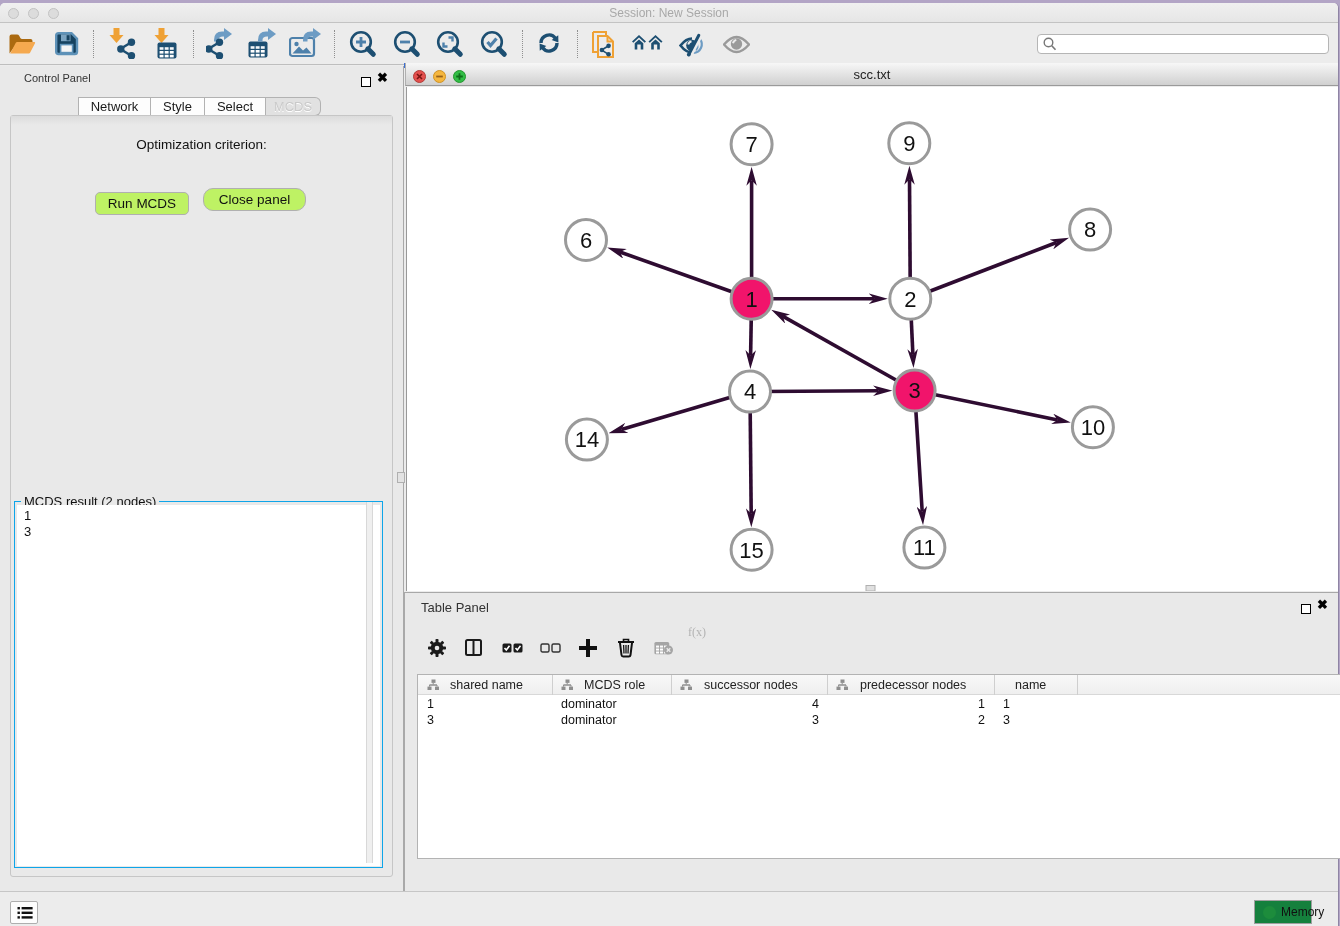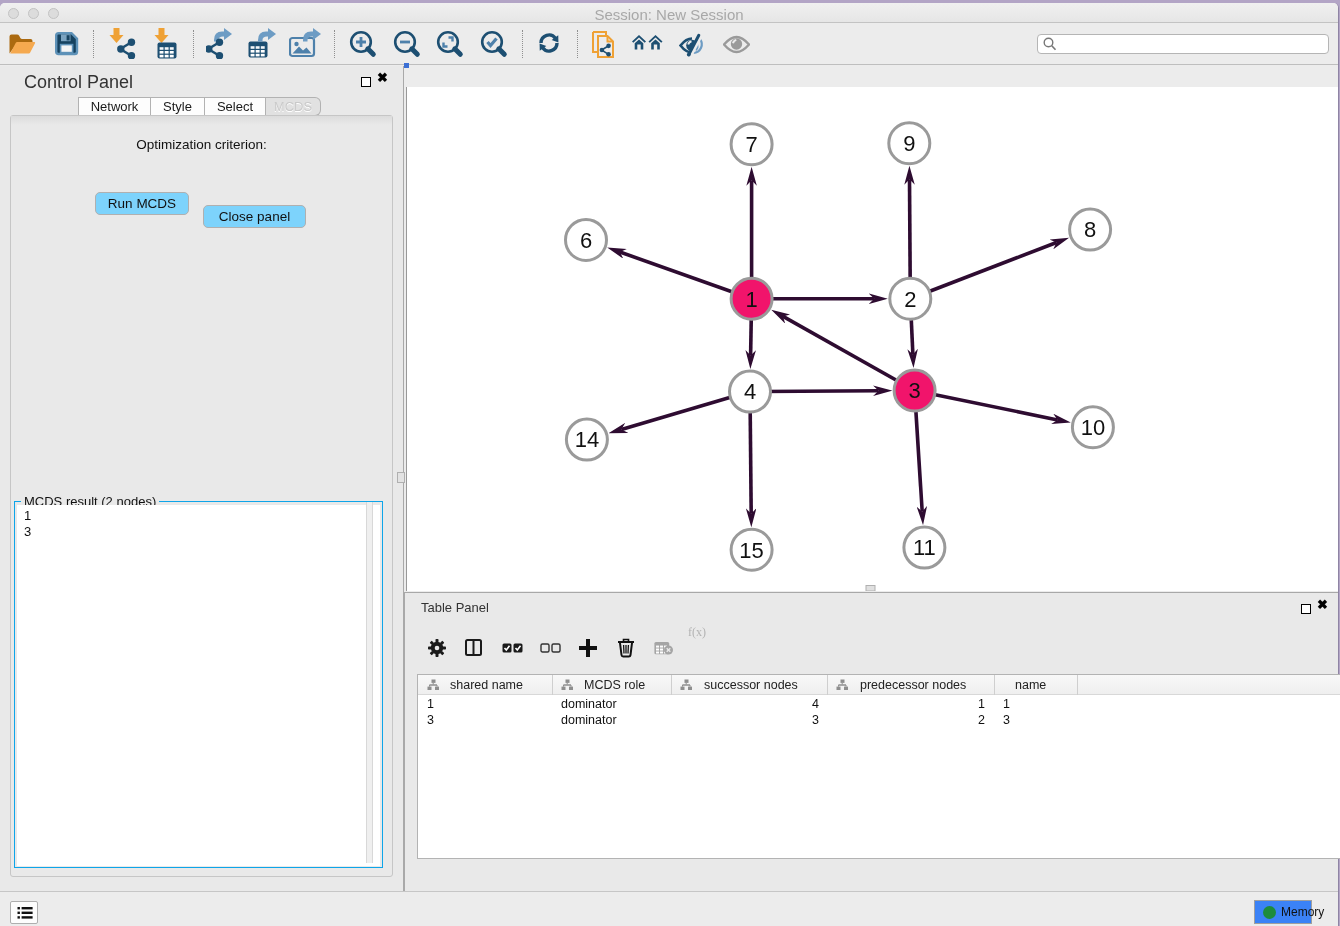--- a/index.html
+++ b/index.html
@@ -9,48 +9,48 @@
   .abs { position:absolute; }
   #win { position:absolute; left:0; top:3px; width:1339px; height:923px;
          background:#ececec; border-radius:5px 5px 0 0; border-right:1px solid #8f84a4; }
   
   #titlebar { position:absolute; left:0; top:0; width:1338px; height:20px;
               background:linear-gradient(#f0f0f0,#e6e6e6);
               border-radius:5px 5px 0 0; border-bottom:1px solid #c3c3c3; }
   .tl-circle { position:absolute; top:5px; width:11px; height:11px; border-radius:50%;
                background:#dcdcdc; border:1px solid #c3c3c3; }
   #wintitle { position:absolute; top:3px; left:0; width:100%; text-align:center;
-              font-size:15px; color:#a8a8a8; }
+              font-size:12px; color:#a8a8a8; }
   
   #toolbar { position:absolute; left:0; top:20px; width:1338px; height:42px;
              background:#ececec; border-bottom:1px solid #bebebe; }
   .tsep { position:absolute; top:7px; height:28px; width:0;
           border-left:1px dotted #8f8f8f; }
   .ticon { position:absolute; top:0; }
   #searchbox { position:absolute; left:1037px; top:11px; width:292px; height:20px;
                background:#fff; border:1px solid #b5b5b5; border-radius:4px; }
   
   #cpanel { position:absolute; left:0; top:63px; width:403px; height:825px; background:#e9e9e9; }
-  #cpanel-head { position:absolute; left:24px; top:6px; font-size:18px; color:#333; }
+  #cpanel-head { position:absolute; left:24px; top:6px; font-size:11px; color:#333; }
   .float-btn { position:absolute; width:10px; height:10px; border:1.5px solid #000; background:#fff; }
   .close-btn { position:absolute; font-size:13px; font-weight:bold; color:#000; }
   .tabrow { position:absolute; display:flex; }
   .tab { font-size:13px; color:#1a1a1a; background:#fdfdfd; border:1px solid #b2b2b2;
          text-align:center; line-height:17px; height:19px; }
   .tab.sel { background:#e1e1e1; color:#c9c9c9; text-shadow:0 1px 0 #fff; }
   #cp-content { position:absolute; left:10px; top:49px; width:383px; height:762px;
                 background:#e9e9e9; border:1px solid #c6c6c6; border-radius:3px; }
   #cp-content:before { content:""; position:absolute; left:0; top:0; right:0; height:9px;
                 background:linear-gradient(#dcdcdc,rgba(233,233,233,0)); }
   #opt-label { position:absolute; left:0; top:21px; width:100%; text-align:center;
                font-size:13.5px; color:#111; }
   #combo { position:absolute; left:33px; top:42px; width:311px; height:23px; background:#fff;
            border:1px solid #b0b0b0; border-radius:4px; font-size:13.5px; color:#111;
            line-height:21px; padding-left:13px; }
-  .btn { position:absolute; height:23px; background:#7dd3fc; border:1px solid #b0b0b0;
+  .btn { position:absolute; height:23px; background:#bef264; border:1px solid #b0b0b0;
          border-radius:5px; font-size:13.5px; color:#111; text-align:center; line-height:21px; }
   #groupbox { position:absolute; left:3px; top:385px; width:369px; height:367px;
               border:1px solid #0ea5e9; }
   #groupbox-title { position:absolute; left:6px; top:-8px; background:#e9e9e9;
                     font-size:13px; color:#111; padding:0 3px; }
   #mcds-list { position:absolute; left:2px; top:3px; width:363px; height:361px; background:#fff;
                font-size:13px; color:#111; padding:3px 0 0 7px; line-height:16px; }
   #mcds-scroll { position:absolute; right:9px; top:0px; width:7px; height:361px;
                  background:#efefef; border-left:1px solid #d8d8d8; border-right:1px solid #d8d8d8; }
   
@@ -82,21 +82,21 @@
   #btabs { position:absolute; left:290px; top:274px; display:flex; }
   .btab { font-size:13.5px; color:#111; background:#fdfdfd; border:1px solid #b2b2b2;
           height:22px; line-height:20px; text-align:center; }
   .btab.sel { background:#e3e3e3; color:#bababa; text-shadow:0 1px 0 #fff; }
   
   #statusbar { position:absolute; left:0; top:888px; width:1338px; height:35px;
                background:#ececec; border-top:1px solid #c6c6c6; }
   #listbtn { position:absolute; left:10px; top:9px; width:28px; height:23px;
              background:#fdfdfd; border:1px solid #aeaeae; border-radius:2px; }
   #membtn { position:absolute; left:1254px; top:8px; width:58px; height:24px;
-            background:#3b82f6; border:1px solid #9f9f9f; font-size:12px; color:#111; }
+            background:#15803d; border:1px solid #9f9f9f; font-size:12px; color:#111; }
 </style>
 </head>
 <body>
 <div id="win">
   <div id="titlebar">
     <div class="tl-circle" style="left:8px;"></div>
     <div class="tl-circle" style="left:28px;"></div>
     <div class="tl-circle" style="left:48px;"></div>
     <div id="wintitle">Session: New Session</div>
   </div>
@@ -280,32 +280,50 @@
     <div class="close-btn" style="left:377px; top:4px;">✖</div>
     <div class="tabrow" style="left:78px; top:31px;">
       <div class="tab" style="width:73px;">Network</div>
       <div class="tab" style="width:54px; border-left:none;">Style</div>
       <div class="tab" style="width:61px; border-left:none;">Select</div>
       <div class="tab sel" style="width:55px; border-left:none; border-radius:0 6px 6px 0;">MCDS</div>
     </div>
     <div id="cp-content">
       <div id="opt-label">Optimization criterion:</div>
       <div class="btn" style="left:84px; top:76px; width:94px;">Run MCDS</div>
-      <div class="btn" style="left:192px; top:89px; width:103px;">Close panel</div>
+      <div class="btn" style="left:192px; top:72px; width:103px;border-radius:10px;">Close panel</div>
       <div id="groupbox">
         <div id="groupbox-title">MCDS result (2 nodes)</div>
         <div id="mcds-list">1<br>3</div>
         <div id="mcds-scroll"></div>
       </div>
     </div>
   </div>
   <div id="divider"></div>
   <div id="div-handle"></div>
   <div id="netwin">
     <div style="position:absolute;left:-1px;top:0px;width:5px;height:5px;background:#3b6fd4;"></div>
+    <div id="net-titlebar">
+      <div class="light" style="left:7px; background:#e4504e; border:1px solid #b13c38;">
+          <svg width="11" height="11" viewBox="0 0 11 11" style="position:absolute;left:0;top:0">
+            <path d="M3 3 L8 8 M8 3 L3 8" stroke="#791512" stroke-width="1.6"></path>
+          </svg>
+        </div>
+      <div class="light" style="left:27px; background:#f5b63e; border:1px solid #cf9325;">
+          <svg width="11" height="11" viewBox="0 0 11 11" style="position:absolute;left:0;top:0">
+            <path d="M2.2 5.5 L8.8 5.5" stroke="#96611a" stroke-width="1.8"></path>
+          </svg>
+        </div>
+      <div class="light" style="left:47px; background:#32bd46; border:1px solid #24962f;">
+          <svg width="11" height="11" viewBox="0 0 11 11" style="position:absolute;left:0;top:0">
+            <path d="M2.2 5.5 L8.8 5.5 M5.5 2.2 L5.5 8.8" stroke="#0e6e1a" stroke-width="1.8"></path>
+          </svg>
+        </div>
+      <div id="net-title">scc.txt</div>
+    </div>
     <div id="canvas">
       <svg width="932" height="504" viewBox="0 0 932 504" style="position:absolute;left:0;top:0">
           <defs>
             <marker id="ah" viewBox="0 0 19 10.5" refX="5.5" refY="5.25" markerWidth="19" markerHeight="10.5" orient="auto" markerUnits="userSpaceOnUse">
               <path d="M0 0 L19 5.25 L0 10.5 L5.5 5.25 Z" fill="#2e0c31"></path>
             </marker>
           </defs>
           <line x1="344.6" y1="211.7" x2="344.6" y2="93.3" stroke="#2e0c31" stroke-width="3.6" marker-end="url(#ah)"></line>
           <line x1="344.6" y1="211.7" x2="212.9" y2="165.0" stroke="#2e0c31" stroke-width="3.6" marker-end="url(#ah)"></line>
           <line x1="344.6" y1="211.7" x2="467.3" y2="211.7" stroke="#2e0c31" stroke-width="3.6" marker-end="url(#ah)"></line>

